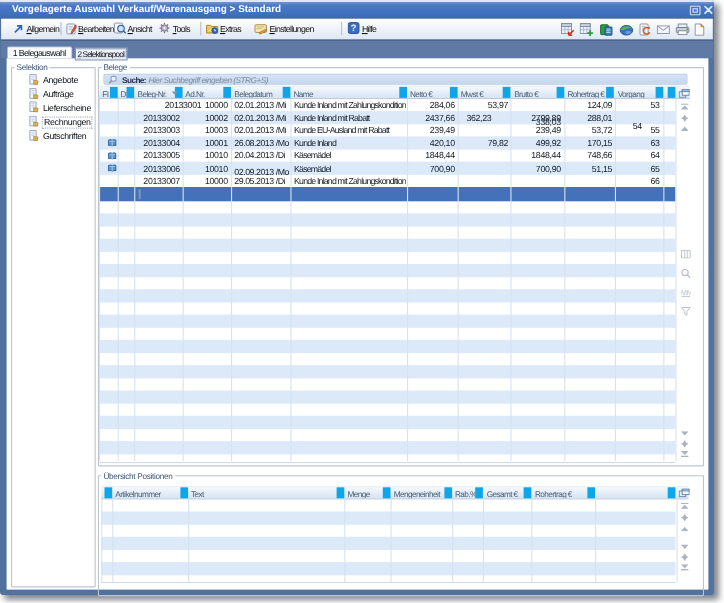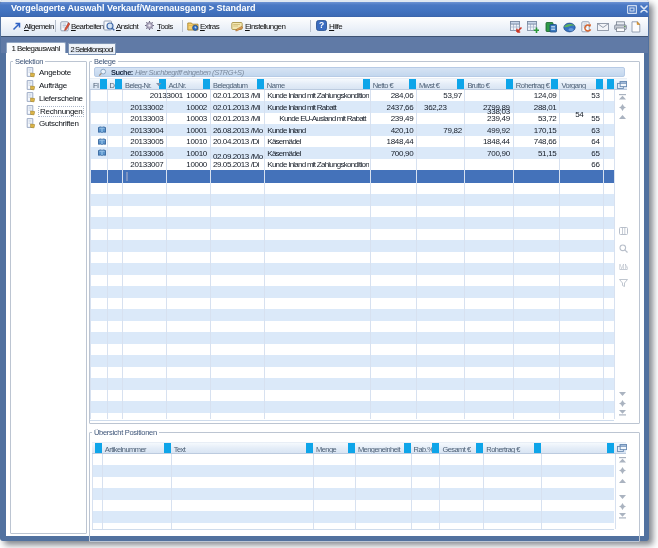--- a/index.html
+++ b/index.html
@@ -226,21 +226,21 @@
 <div class="cell dt" style="left:210.5px;top:101.2px;width:52.80000000000001px;padding-left:2.5px;">02.01.2013 /Mi</div>
 <div class="cell cl" style="left:264.3px;top:101px;width:104.89999999999998px;padding-left:3px;">Kunde Inland mit Rabatt</div>
 <div class="cell nm" style="left:370.2px;top:101.2px;width:45.19999999999999px;text-align:right;padding-right:2px;">2437,66</div>
 <div class="cell nm" style="left:424px;top:101.2px;width:47.5px;text-align:left;padding-right:2px;">362,23</div>
 <div class="cell nm" style="left:464.9px;top:101.2px;width:47.39999999999998px;text-align:right;padding-right:2.5px;">2799,89</div>
 <div class="cell nm" style="left:513.3px;top:101.2px;width:44.700000000000045px;text-align:right;padding-right:1.5px;">288,01</div>
 <div class="cell nm" style="left:559.0px;top:108px;width:43.10000000000002px;text-align:center;padding-right:2.5px;">54</div>
 <div class="cell nm" style="left:122.5px;top:112.7px;width:42.5px;text-align:right;padding-right:1.5px;">20133003</div>
 <div class="cell nm" style="left:166.0px;top:112.7px;width:43.5px;text-align:right;padding-right:2.5px;">10003</div>
 <div class="cell dt" style="left:210.5px;top:112.7px;width:52.80000000000001px;padding-left:2.5px;">02.01.2013 /Mi</div>
-<div class="cell cl" style="left:264.3px;top:112.7px;width:124px;padding-left:3px;margin-left:12px;">Kunde EU-Ausland mit Rabatt</div>
+<div class="cell cl" style="left:264.3px;top:112.7px;width:124px;padding-left:3px;">Kunde EU-Ausland mit Rabatt</div>
 <div class="cell nm" style="left:370.2px;top:112.7px;width:45.19999999999999px;text-align:right;padding-right:2px;">239,49</div>
 <div class="cell nm" style="left:416.4px;top:112.7px;width:47.5px;text-align:right;padding-right:2px;"></div>
 <div class="cell nm" style="left:464.9px;top:112.7px;width:47.39999999999998px;text-align:right;padding-right:2.5px;">239,49</div>
 <div class="cell nm" style="left:513.3px;top:112.7px;width:44.700000000000045px;text-align:right;padding-right:1.5px;">53,72</div>
 <div class="cell nm" style="left:559.0px;top:112.7px;width:43.10000000000002px;text-align:right;padding-right:2.5px;">55</div>
 <svg class="abs" style="left:97.5px;top:126.2px" width="8" height="7.5" viewBox="0 0 8 7.5">
     <path d="M0.5 1.5 Q2.5 0.4 4 1.4 Q5.5 0.4 7.5 1.5 V6.3 Q5.5 5.6 4 6.6 Q2.5 5.6 0.5 6.3 Z" fill="#5a94cc" stroke="#2a5a96" stroke-width="0.8"></path>
     <path d="M4 1.4 V6.6" stroke="#a8d0f0" stroke-width="0.9"></path>
     <path d="M1.5 2.6 Q2.8 2.0 3.4 2.5 M4.6 2.5 Q5.6 2.0 6.5 2.6" stroke="#cce2f6" stroke-width="0.6" fill="none"></path>
   </svg>

